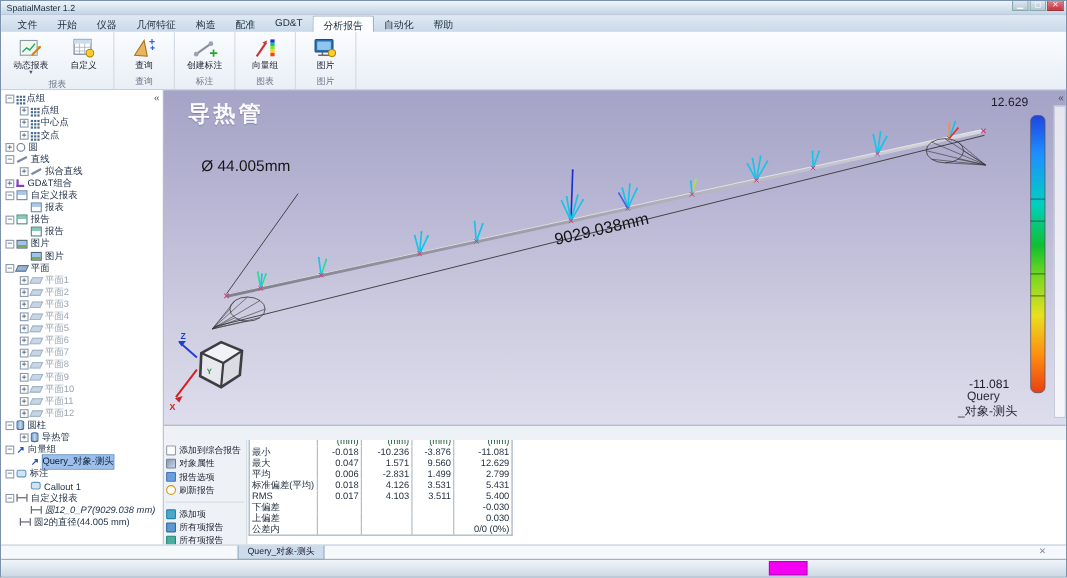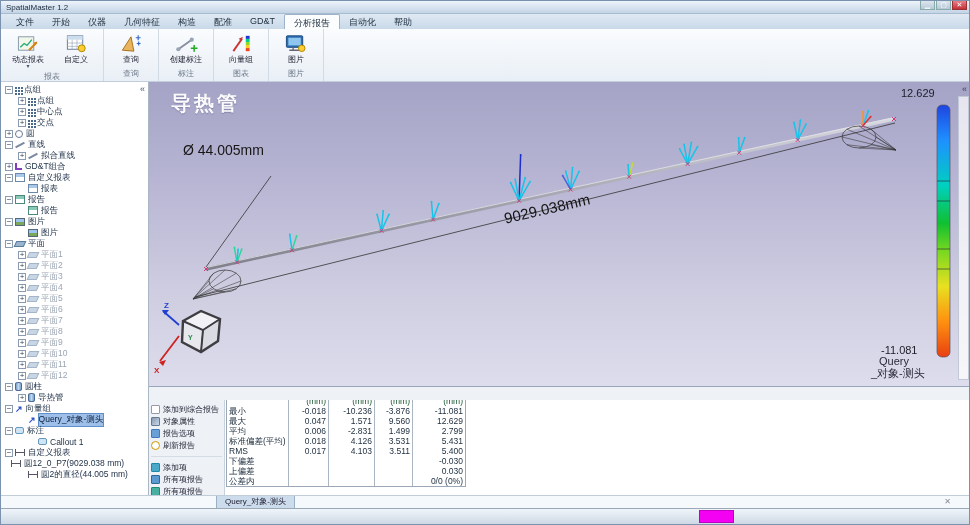--- a/index.html
+++ b/index.html
@@ -370,36 +370,36 @@
       <div class="trow sel" style="padding-left: 17px;">
         <span class="exp noexp"></span>
         <span class="ti ti-vector"></span>
         <span class="tlabel">Query_对象-测头</span>
       </div>
       <div class="trow" style="padding-left: 4px;">
         <span class="exp">−</span>
         <span class="ti ti-callout"></span>
         <span class="tlabel">标注</span>
       </div>
-      <div class="trow" style="padding-left: 27px;">
+      <div class="trow" style="padding-left: 17px;">
         <span class="exp noexp"></span>
         <span class="ti ti-callout"></span>
         <span class="tlabel">Callout 1</span>
       </div>
       <div class="trow" style="padding-left: 4px;">
         <span class="exp">−</span>
         <span class="ti ti-dimension"></span>
         <span class="tlabel">自定义报表</span>
       </div>
-      <div class="trow" style="">
+      <div class="trow" style="padding-left: 17px; font-style: italic;">
         <span class="exp noexp"></span>
         <span class="ti ti-dimension"></span>
         <span class="tlabel">圆12_0_P7(9029.038 mm)</span>
       </div>
-      <div class="trow" style="padding-left: 17px;">
+      <div class="trow" style="padding-left: 7px;">
         <span class="exp noexp"></span>
         <span class="ti ti-dimension"></span>
         <span class="tlabel">圆2的直径(44.005 mm)</span>
       </div>
     </div>
 </div>
 
 <div class="viewport">
   <svg width="822" height="304" viewBox="0 0 822 304">
     <defs>

